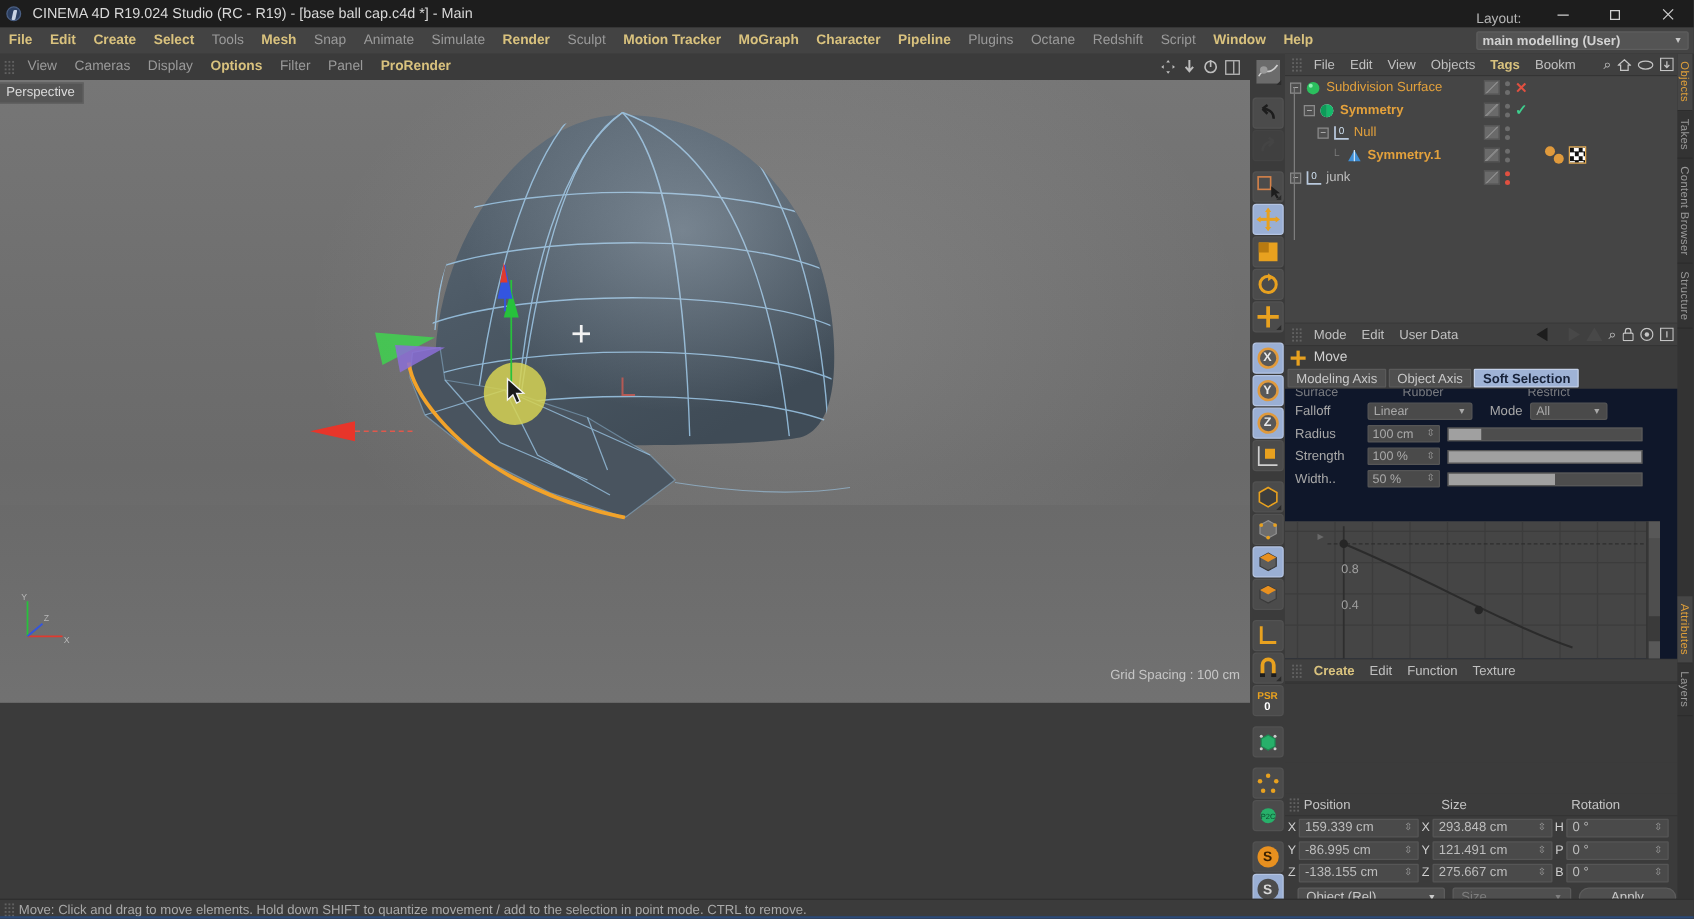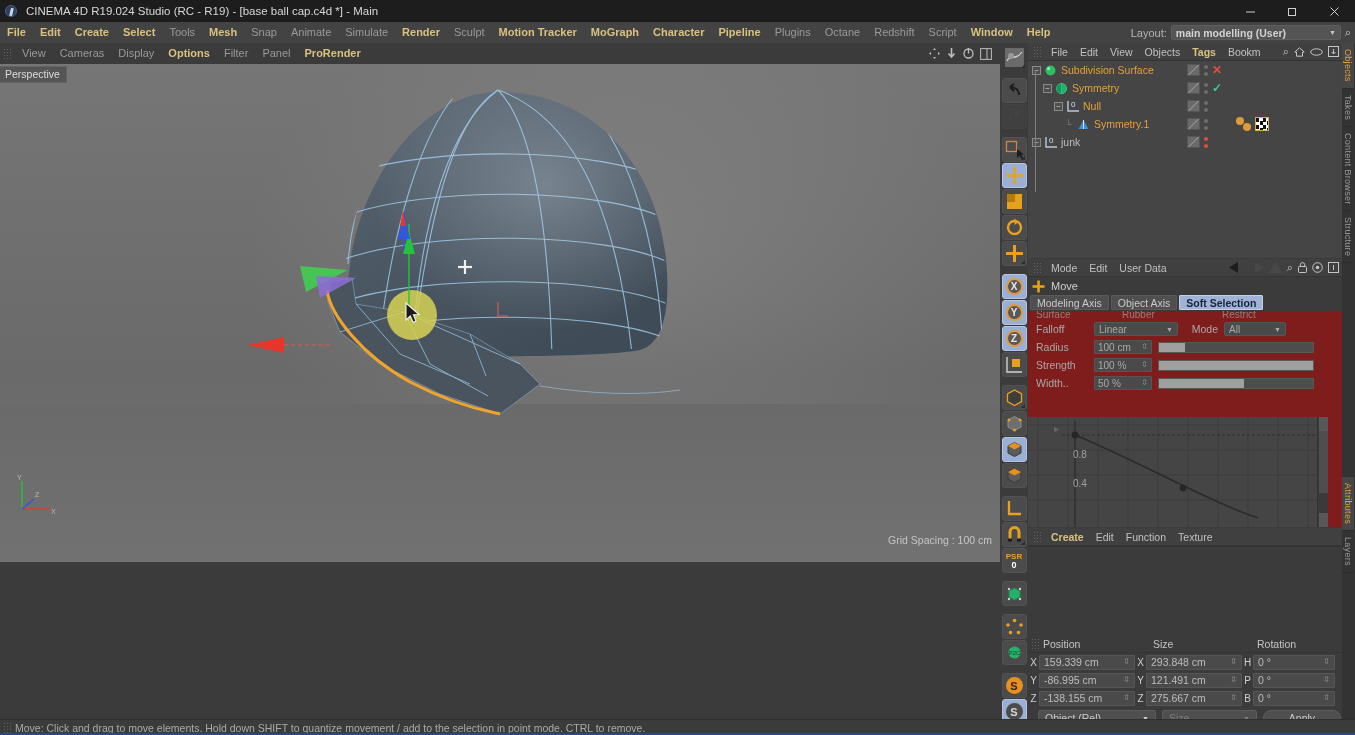--- a/index.html
+++ b/index.html
@@ -39,21 +39,21 @@
   .tb-btn svg{ display:block; }
 
   
   .menubar{
     position:absolute; left:0; top:22px; width:1355px; height:21px;
     background:#434343; display:flex; align-items:center;
   }
   .menuitem{ padding:0 7px; height:21px; line-height:21px; font-size:11px; white-space:nowrap; }
   .menuitem.hot{ color:#d9c27e; font-weight:bold; }
   .menuitem.dim{ color:#9a9a9a; }
-  .layoutbox{ margin-left:auto; display:flex; align-items:center; padding-right:4px; gap:4px; }
+  .layoutbox{ margin-left:auto; display:flex; align-items:flex-start; padding-right:4px; gap:4px;flex-direction:column; }
   .layoutbox .lbl{ color:#b5b5b5; font-size:11px; }
   .layout-select{
     width:170px; height:15px; background:#545454; border:1px solid #5e5e5e;
     border-radius:2px; display:flex; align-items:center; padding:0 4px;
     color:#d2d2d2; font-size:10.5px; font-weight:bold; position:relative;
   }
   .layout-select .arr{ margin-left:auto; font-size:7px; color:#c8c8c8; }
   .mb-srch{ color:#c8c8c8; font-size:11px; }
 
   
@@ -140,21 +140,21 @@
   .panelhdr .mi{ padding:0 6px; font-size:10.5px; color:#c0c0c0; line-height:18px; }
   .panelhdr .mi.hot{ color:#d9c27e; font-weight:bold; }
   .panelhdr .icons{ margin-left:auto; display:flex; gap:5px; padding-right:3px; align-items:center; color:#c5c5c5; }
 
   
   .objmgr{ position:absolute; left:0; top:0; width:314px; height:215px; background:#3b3b3b; }
   .objtree{ position:absolute; left:0; top:18px; width:314px; height:197px; background:#454545; }
   .orow{ height:18px; display:flex; align-items:center; position:relative; }
   .orow .nm{ font-size:10.5px; white-space:nowrap; }
   .orow .nm.orange{ color:#e3a13c; }
-  .orow .nm.orangeb{ color:#e3a13c; font-weight:normal; }
+  .orow .nm.orangeb{ color:#e3a13c; font-weight:bold; }
   .orow .nm.grey{ color:#bdbdbd; }
   .expander{
     width:9px;height:9px;border:1px solid #8a8a8a;background:#4f4f4f;
     display:flex;align-items:center;justify-content:center;font-size:8px;line-height:7px;color:#ccc;
     margin-right:3px; flex:none;
   }
   .treeline{ position:absolute; background:#7d7d7d; }
   .oicon{ width:13px;height:13px;margin-right:4px;flex:none; }
   .tagcol{
     position:absolute; left:159px; top:0; width:155px; height:18px;
@@ -172,21 +172,21 @@
   
   .attrmgr{ position:absolute; left:0; top:216px; width:314px; height:268px; background:#3b3b3b; }
   .attr-title{ height:18px; display:flex; align-items:center; gap:6px; padding-left:4px; }
   .attr-title .lbl{ color:#cfcfcf; font-size:11px; }
   .tabrow{ height:16px; display:flex; gap:2px; padding:0 2px; }
   .atab{
     padding:0 6px; height:15px; line-height:15px; font-size:10.5px;
     background:#4f4f4f; border:1px solid #5a5a5a; color:#c9c9c9; border-radius:1px;
   }
   .atab.act{ background:#9fb3d6; border-color:#c3d0e8; color:#18233a; font-weight:bold; }
-  .attrbody{ position:absolute; left:0; top:52px; width:314px; height:216px; background:#7f1d1d; overflow:hidden; }
+  .attrbody{ position:absolute; left:0; top:52px; width:314px; height:216px; background:#0f172a; overflow:hidden; }
   .clipped{ height:9px; overflow:hidden; display:flex; align-items:flex-end; gap:0; padding-left:8px; opacity:.75; }
   .clipped span{ font-size:10px; color:#9d9d9d; }
   .prow{ height:18px; display:flex; align-items:center; padding-left:8px; gap:6px; }
   .plabel{ width:52px; font-size:10.5px; color:#a8a8a8; }
   .dd{
     height:14px; background:#4a4a4a; border:1px solid #565656; border-radius:2px;
     display:flex; align-items:center; padding:0 4px; color:#a9a9a9; font-size:10px;
   }
   .dd .arr{ margin-left:auto; font-size:7px; }
   .numf{

